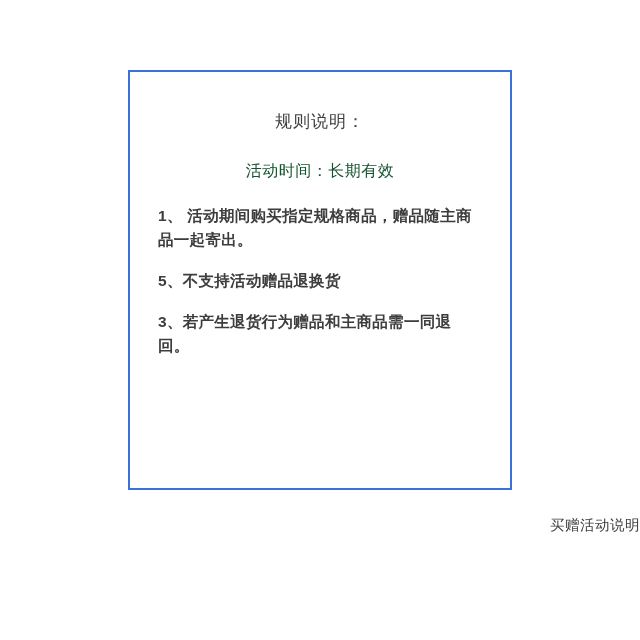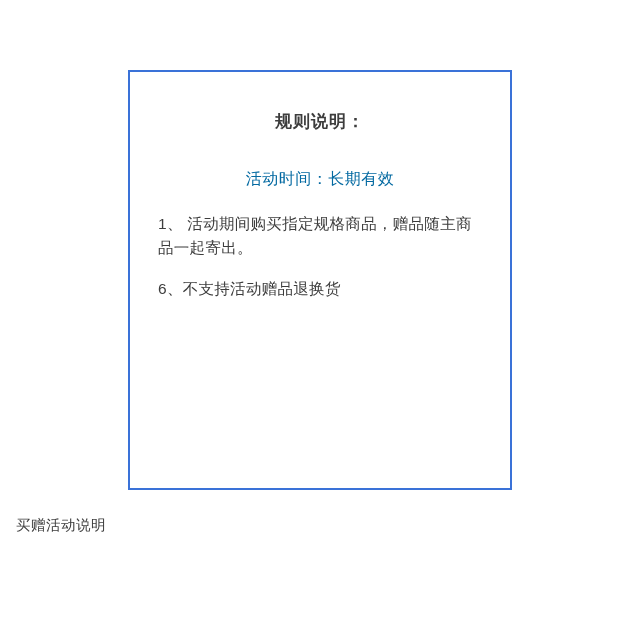--- a/index.html
+++ b/index.html
@@ -30,65 +30,66 @@
     border: 2px solid #3a72d8;
     background: #ffffff;
     padding: 26px 24px 18px 24px;
   }
   .card-title {
     text-align: center;
     font-size: 17px;
     color: #3d3d3d;
     letter-spacing: 1px;
     margin: 12px 0 0 0;
-    font-weight: bold;
   }
   .card-subtitle {
     text-align: center;
     font-size: 16px;
-    color: #0369a1;
-    margin: 36px 0 0 0;
+    color: #14532d;
+    margin: 28px 0 0 0;
     letter-spacing: 0.5px;
   }
   .rules-list {
     margin: 22px 0 7px 0;
     padding: 0;
     list-style: none;
+    font-weight: bold;
   }
   .rule-item {
     font-size: 15.5px;
     line-height: 1.55;
     color: #3d3d3d;
     margin: 0 0 17px 0;
     padding: 0 6px 0 4px;
     letter-spacing: 0.3px;
   }
   .rule-item:last-child {
     margin-bottom: 0;
   }
   .caption {
     position: absolute;
     left: 16px;
     right: 0;
     top: 516px;
-    text-align: left;
+    text-align: right;
     font-size: 14.5px;
     color: #3d3d3d;
     letter-spacing: 0.5px;
   }
 </style>
 </head>
 <body>
 
 <div class="page">
 
   <div class="rules-card">
     <div class="card-title">规则说明：</div>
     <div class="card-subtitle">活动时间：长期有效</div>
     <ul class="rules-list">
       <li class="rule-item">1、 活动期间购买指定规格商品，赠品随主商品一起寄出。</li>
-      <li class="rule-item">6、不支持活动赠品退换货</li>
+      <li class="rule-item">5、不支持活动赠品退换货</li>
+      <li class="rule-item">3、若产生退货行为赠品和主商品需一同退回。</li>
     </ul>
   </div>
 
   <div class="caption">买赠活动说明</div>
 
 </div>
 
 </body></html>

